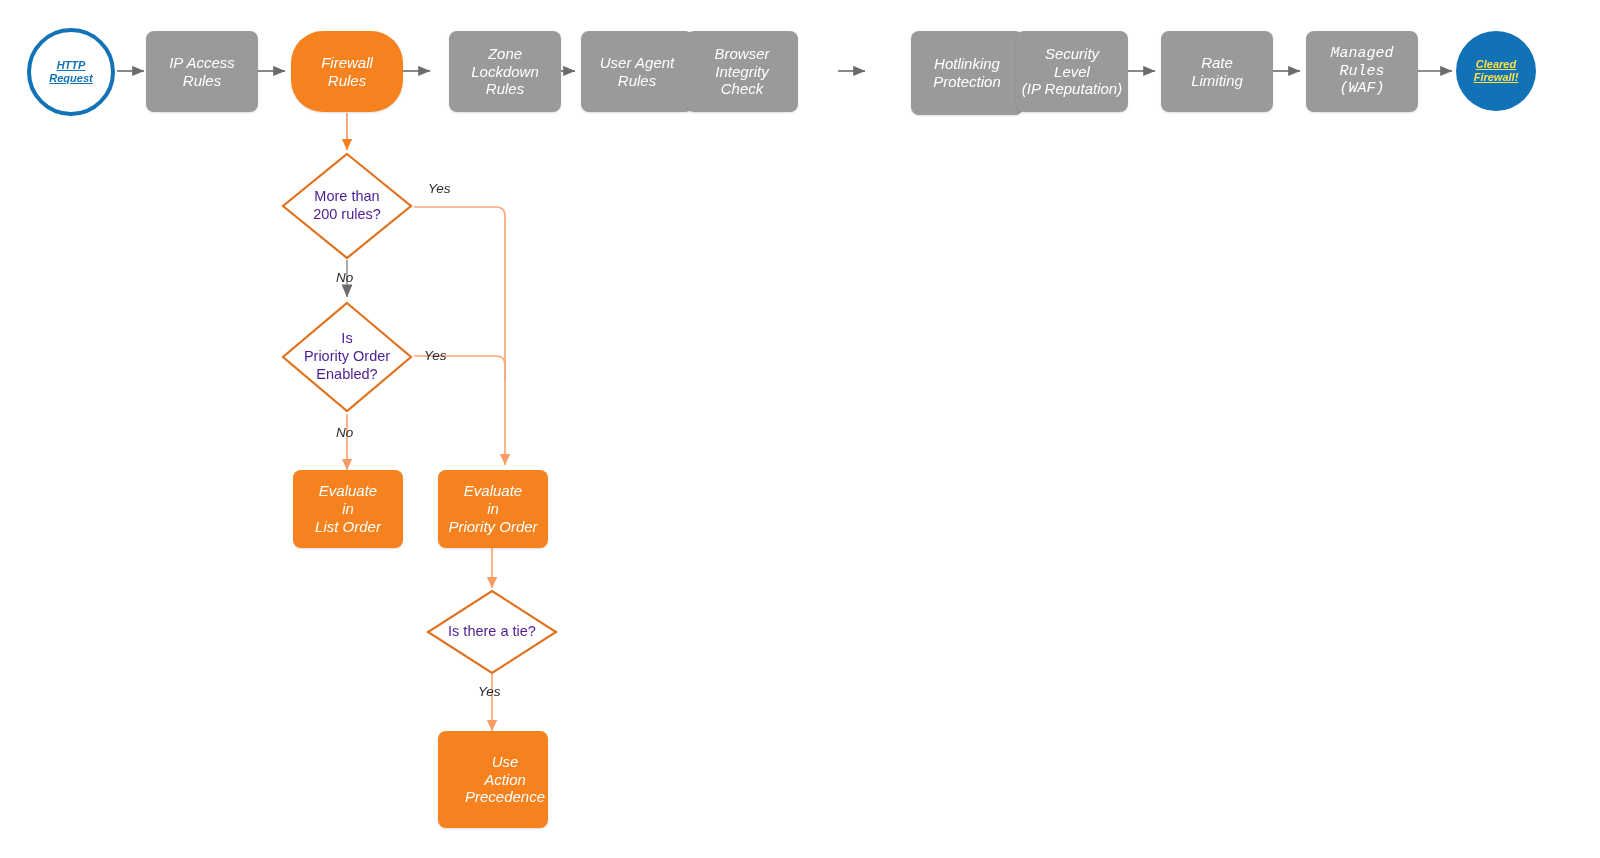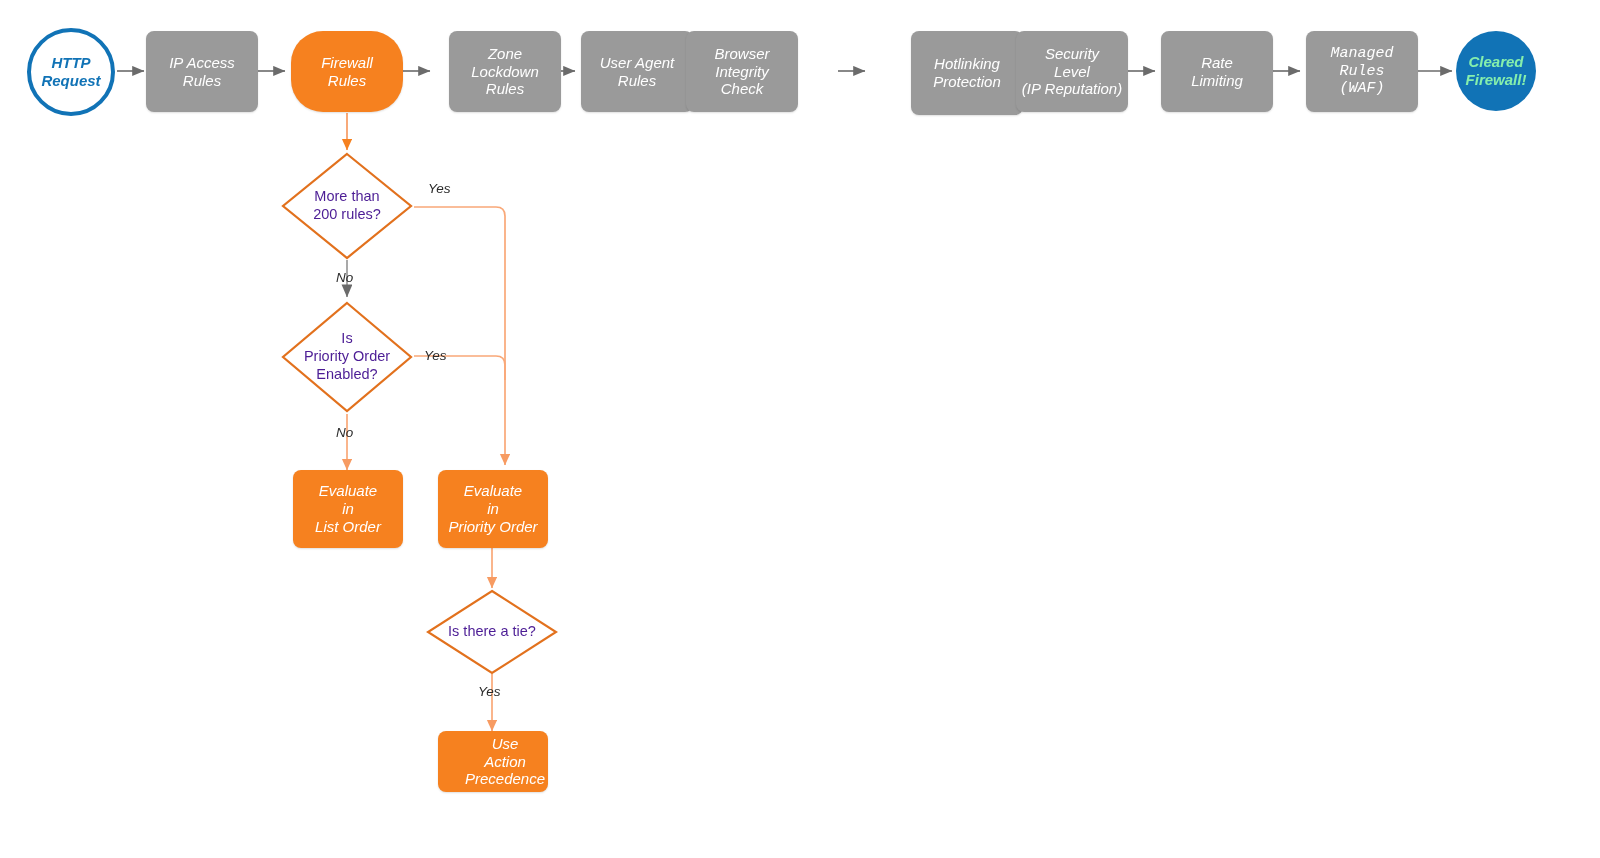--- a/index.html
+++ b/index.html
@@ -48,30 +48,31 @@
     box-shadow: 0 1px 2px rgba(0,0,0,0.13);
   }
   .box.gray   { background: #9a9a9a; }
   .box.orange { background: #f6811f; }
 
   
   .circle {
     border-radius: 50%;
     font-style: italic;
     font-weight: bold;
-    font-size: 15px;
+    font-size: 11px;
+    text-decoration: underline;
   }
   .circle.hollow {
     background: #ffffff;
     border: 4px solid #1173b6;
     color: #1173b6;
   }
   .circle.filled {
     background: #1173b6;
-    color: #86efac;
+    color: #fde047;
   }
 
   
   .diamond {
     background: transparent;
   }
   .diamond .dshape {
     position: absolute;
     left: 0; top: 0;
     width: 100%;
@@ -260,21 +261,21 @@
   </div>
 
   <div class="node box orange" style="left:438px; top:470px; width:110px; height:78px;">
     <div>
       <span>Evaluate</span><br>
       <span>in</span><br>
       <span>Priority Order</span>
     </div>
   </div>
 
-  <div class="node box orange" style="left:438px; top:731px; width:110px; height:61px;padding-left:28px;">
+  <div class="node box orange" style="left:438px; top:731px; width:110px; height:97px;padding-left:28px;">
     <div>
       <span>Use</span><br>
       <span>Action</span><br>
       <span>Precedence</span>
     </div>
   </div>
 
   <div class="elabel" style="left:428px; top:181px;">Yes</div>
 
   <div class="elabel" style="left:336px; top:270px;">No</div>

